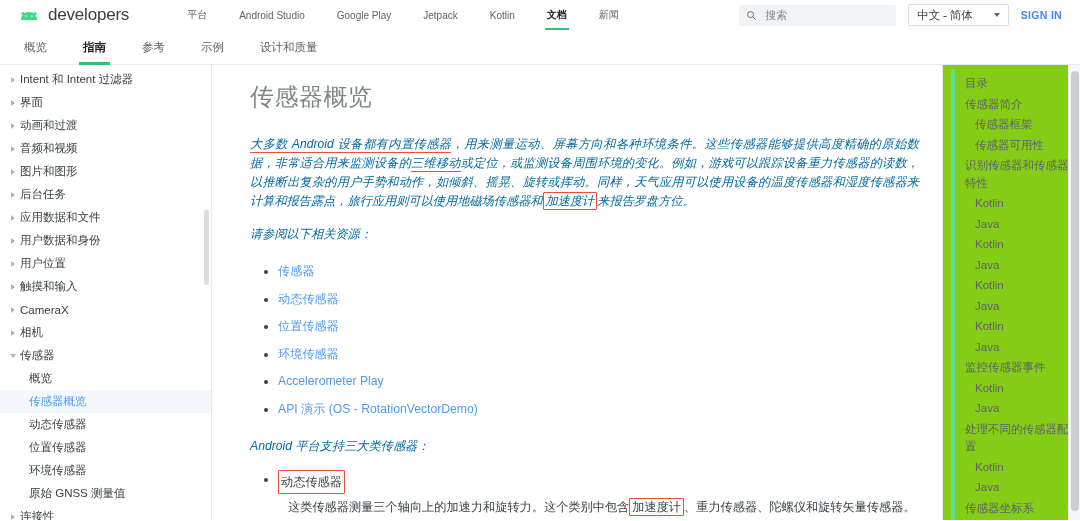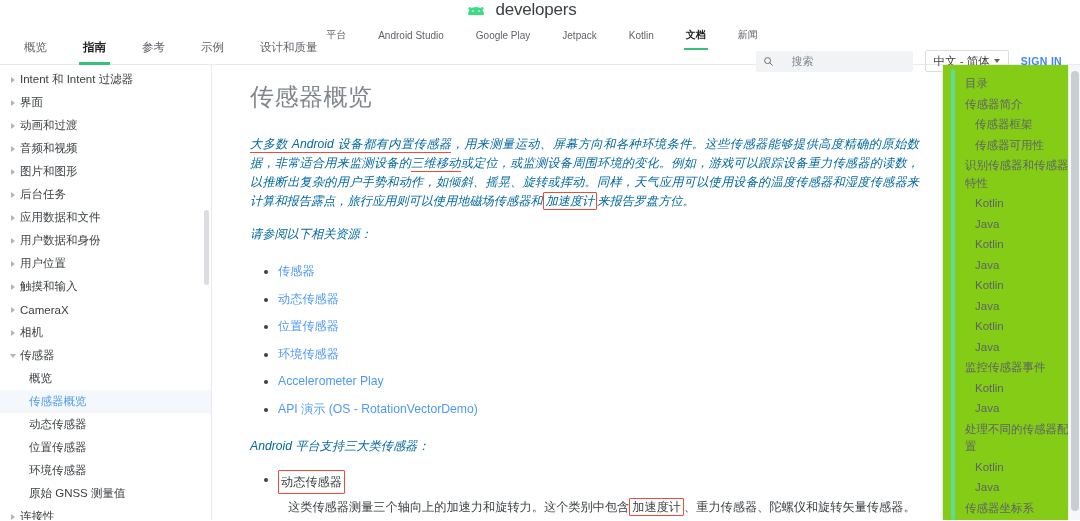--- a/index.html
+++ b/index.html
@@ -13,21 +13,20 @@
   }
 
   
   .header {
     height: 30px;
     display: flex;
     align-items: center;
     padding: 0 14px 0 18px;
     background: #fff;
     position: relative;
-    flex-direction: column;
   }
   .brand {
     display: flex; align-items: center; gap: 6px;
     margin-right: 42px;
   }
   .brand-logo { width: 24px; height: 14px; display:block; }
   .brand-text {
     font-size: 17px; color: #3c4043; letter-spacing: -0.2px;
   }
   .nav-primary { display: flex; align-items: center; gap: 0; }
@@ -47,37 +46,38 @@
     height: 2px; background: #34c27b;
   }
   .header-right {
     margin-left: auto; display: flex; align-items: center; gap: 12px;
   }
   .search-box {
     width: 157px; height: 21px;
     background: #f1f3f4;
     border-radius: 2px;
     display: flex; align-items: center;
-    padding: 0 7px; gap: 16px;
+    padding: 0 7px; gap: 6px;
   }
   .search-icon { width: 11px; height: 11px; flex: none; display:block; }
   .search-input {
     border: none; background: transparent; outline: none;
     font-size: 11px; color: #5f6368; width: 100%;
     font-family: "Liberation Sans", sans-serif;
   }
   .search-input::placeholder { color: #80868b; }
   .lang-select {
     border: 1px solid #dadce0;
     border-radius: 2px;
     height: 22px;
-    display: flex; align-items: center; gap: 4px;
+    display: flex; align-items: center; gap: 21px;
     padding: 0 8px;
     font-size: 11.5px; color: #3c4043;
     cursor: pointer;
+    font-family: Liberation Serif, serif;
   }
   .caret {
     width: 0; height: 0;
     border-left: 3.5px solid transparent;
     border-right: 3.5px solid transparent;
     border-top: 4px solid #5f6368;
   }
   .signin {
     font-size: 10.5px; color: #4285f4; letter-spacing: 0.3px;
     font-weight: bold; cursor: pointer; padding-right: 4px;

